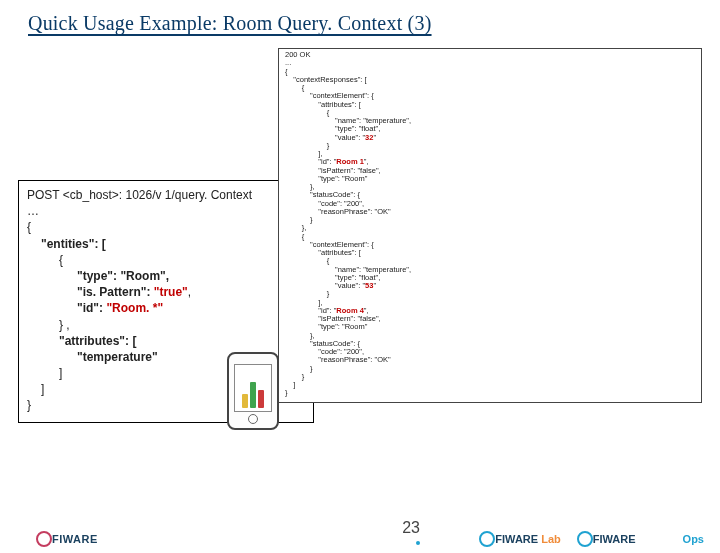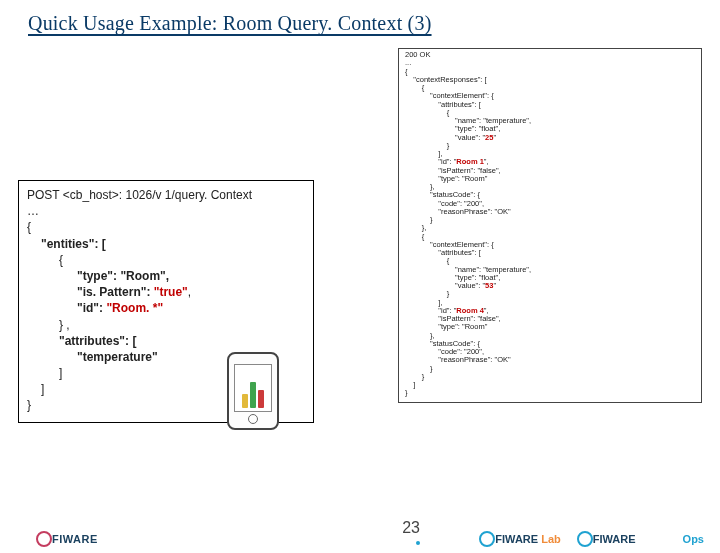--- a/index.html
+++ b/index.html
@@ -43,21 +43,21 @@
   }
   .req-box .k { font-weight: 700; }
   .req-box .hl { font-weight: 700; color: #C00000; }
   .req-box .ind1 { padding-left: 14px; }
   .req-box .ind2 { padding-left: 32px; }
   .req-box .ind3 { padding-left: 50px; }
   .resp-box {
     position: absolute;
     right: 18px;
     top: 48px;
-    width: 304px;
+    width: 424px;
     border: 1px solid #444;
     padding: 2px 4px 4px 6px;
     font-size: 7.5px;
     line-height: 1.1;
     font-family: "Segoe UI", Arial, sans-serif;
     background: #fff;
     overflow: hidden;
   }
   .resp-box .line { white-space: pre; }
   .resp-box .hl { font-weight: 700; color: #C00000; }
@@ -174,21 +174,21 @@
         <div class="line">200 OK</div>
         <div class="line">...</div>
         <div class="line">{</div>
         <div class="line">    "contextResponses": [</div>
         <div class="line">        {</div>
         <div class="line">            "contextElement": {</div>
         <div class="line">                "attributes": [</div>
         <div class="line">                    {</div>
         <div class="line">                        "name": "temperature",</div>
         <div class="line">                        "type": "float",</div>
-        <div class="line">                        "value": "<span class="hl">25</span>"</div>
+        <div class="line">                        "value": "<span class="hl">32</span>"</div>
         <div class="line">                    }</div>
         <div class="line">                ],</div>
         <div class="line">                "id": "<span class="hl">Room 1</span>",</div>
         <div class="line">                "isPattern": "false",</div>
         <div class="line">                "type": "Room"</div>
         <div class="line">            },</div>
         <div class="line">            "statusCode": {</div>
         <div class="line">                "code": "200",</div>
         <div class="line">                "reasonPhrase": "OK"</div>
         <div class="line">            }</div>

